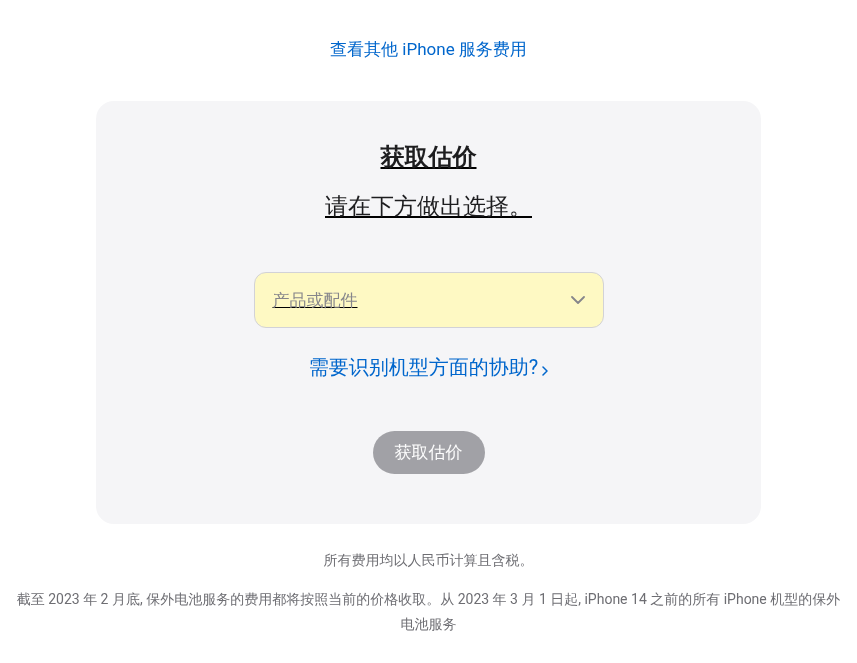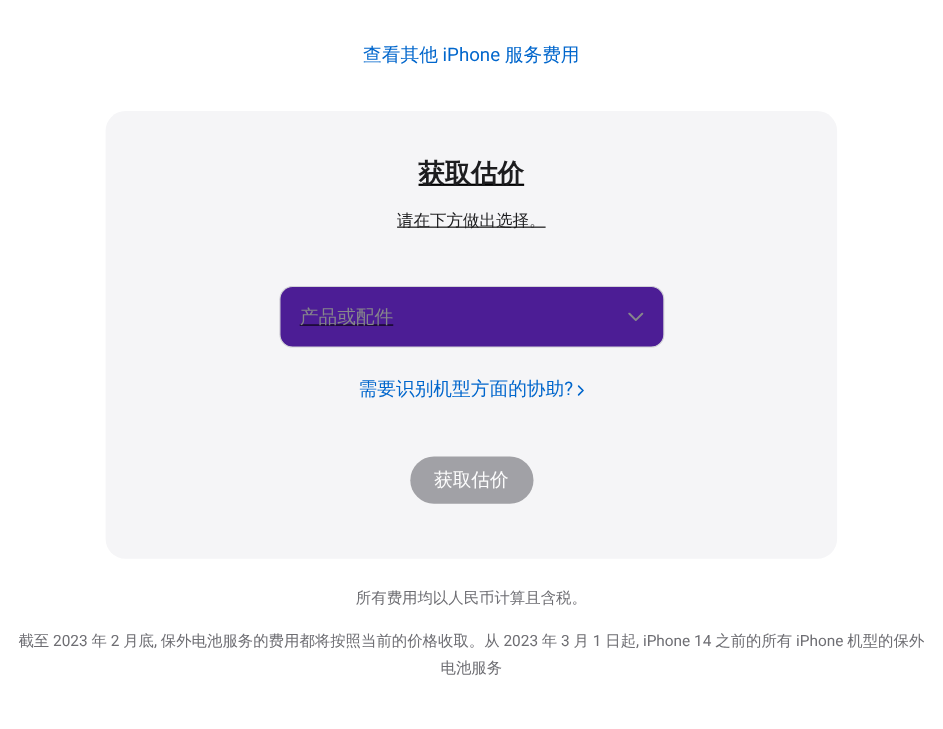--- a/index.html
+++ b/index.html
@@ -34,55 +34,55 @@
       text-align: center;
       text-decoration: underline;
     }
     .card-title {
       font-size: 24px;
       font-weight: 600;
       color: #1d1d1f;
       margin-bottom: 18px;
     }
     .card-subtitle {
-      font-size: 15px;
+      font-size: 23px;
       color: #1d1d1f;
       margin-bottom: 50px;
     }
     .select-wrapper {
       position: relative;
       width: 350px;
       margin: 0 auto 20px auto;
     }
     .select-input {
       width: 100%;
       height: 56px;
       border: 1px solid #d2d2d7;
       border-radius: 12px;
-      background: #4c1d95;
+      background: #fef9c3;
       padding: 0 18px;
       font-size: 17px;
       color: #86868b;
       text-align: left;
       cursor: pointer;
       display: flex;
       align-items: center;
       justify-content: space-between;
       appearance: none;
     }
     .chevron {
       display: inline-flex;
       align-items: center;
     }
     .help-link {
       display: inline-flex;
       align-items: flex-end;
       color: #0066cc;
       text-decoration: none;
-      font-size: 17px;
+      font-size: 20px;
       margin-top: 6px;
       margin-bottom: 50px;
     }
     .help-link .chevron-right {
       margin-left: 4px;
     }
     .submit-button {
       display: inline-block;
       background: #86868b;
       color: #ffffff;

